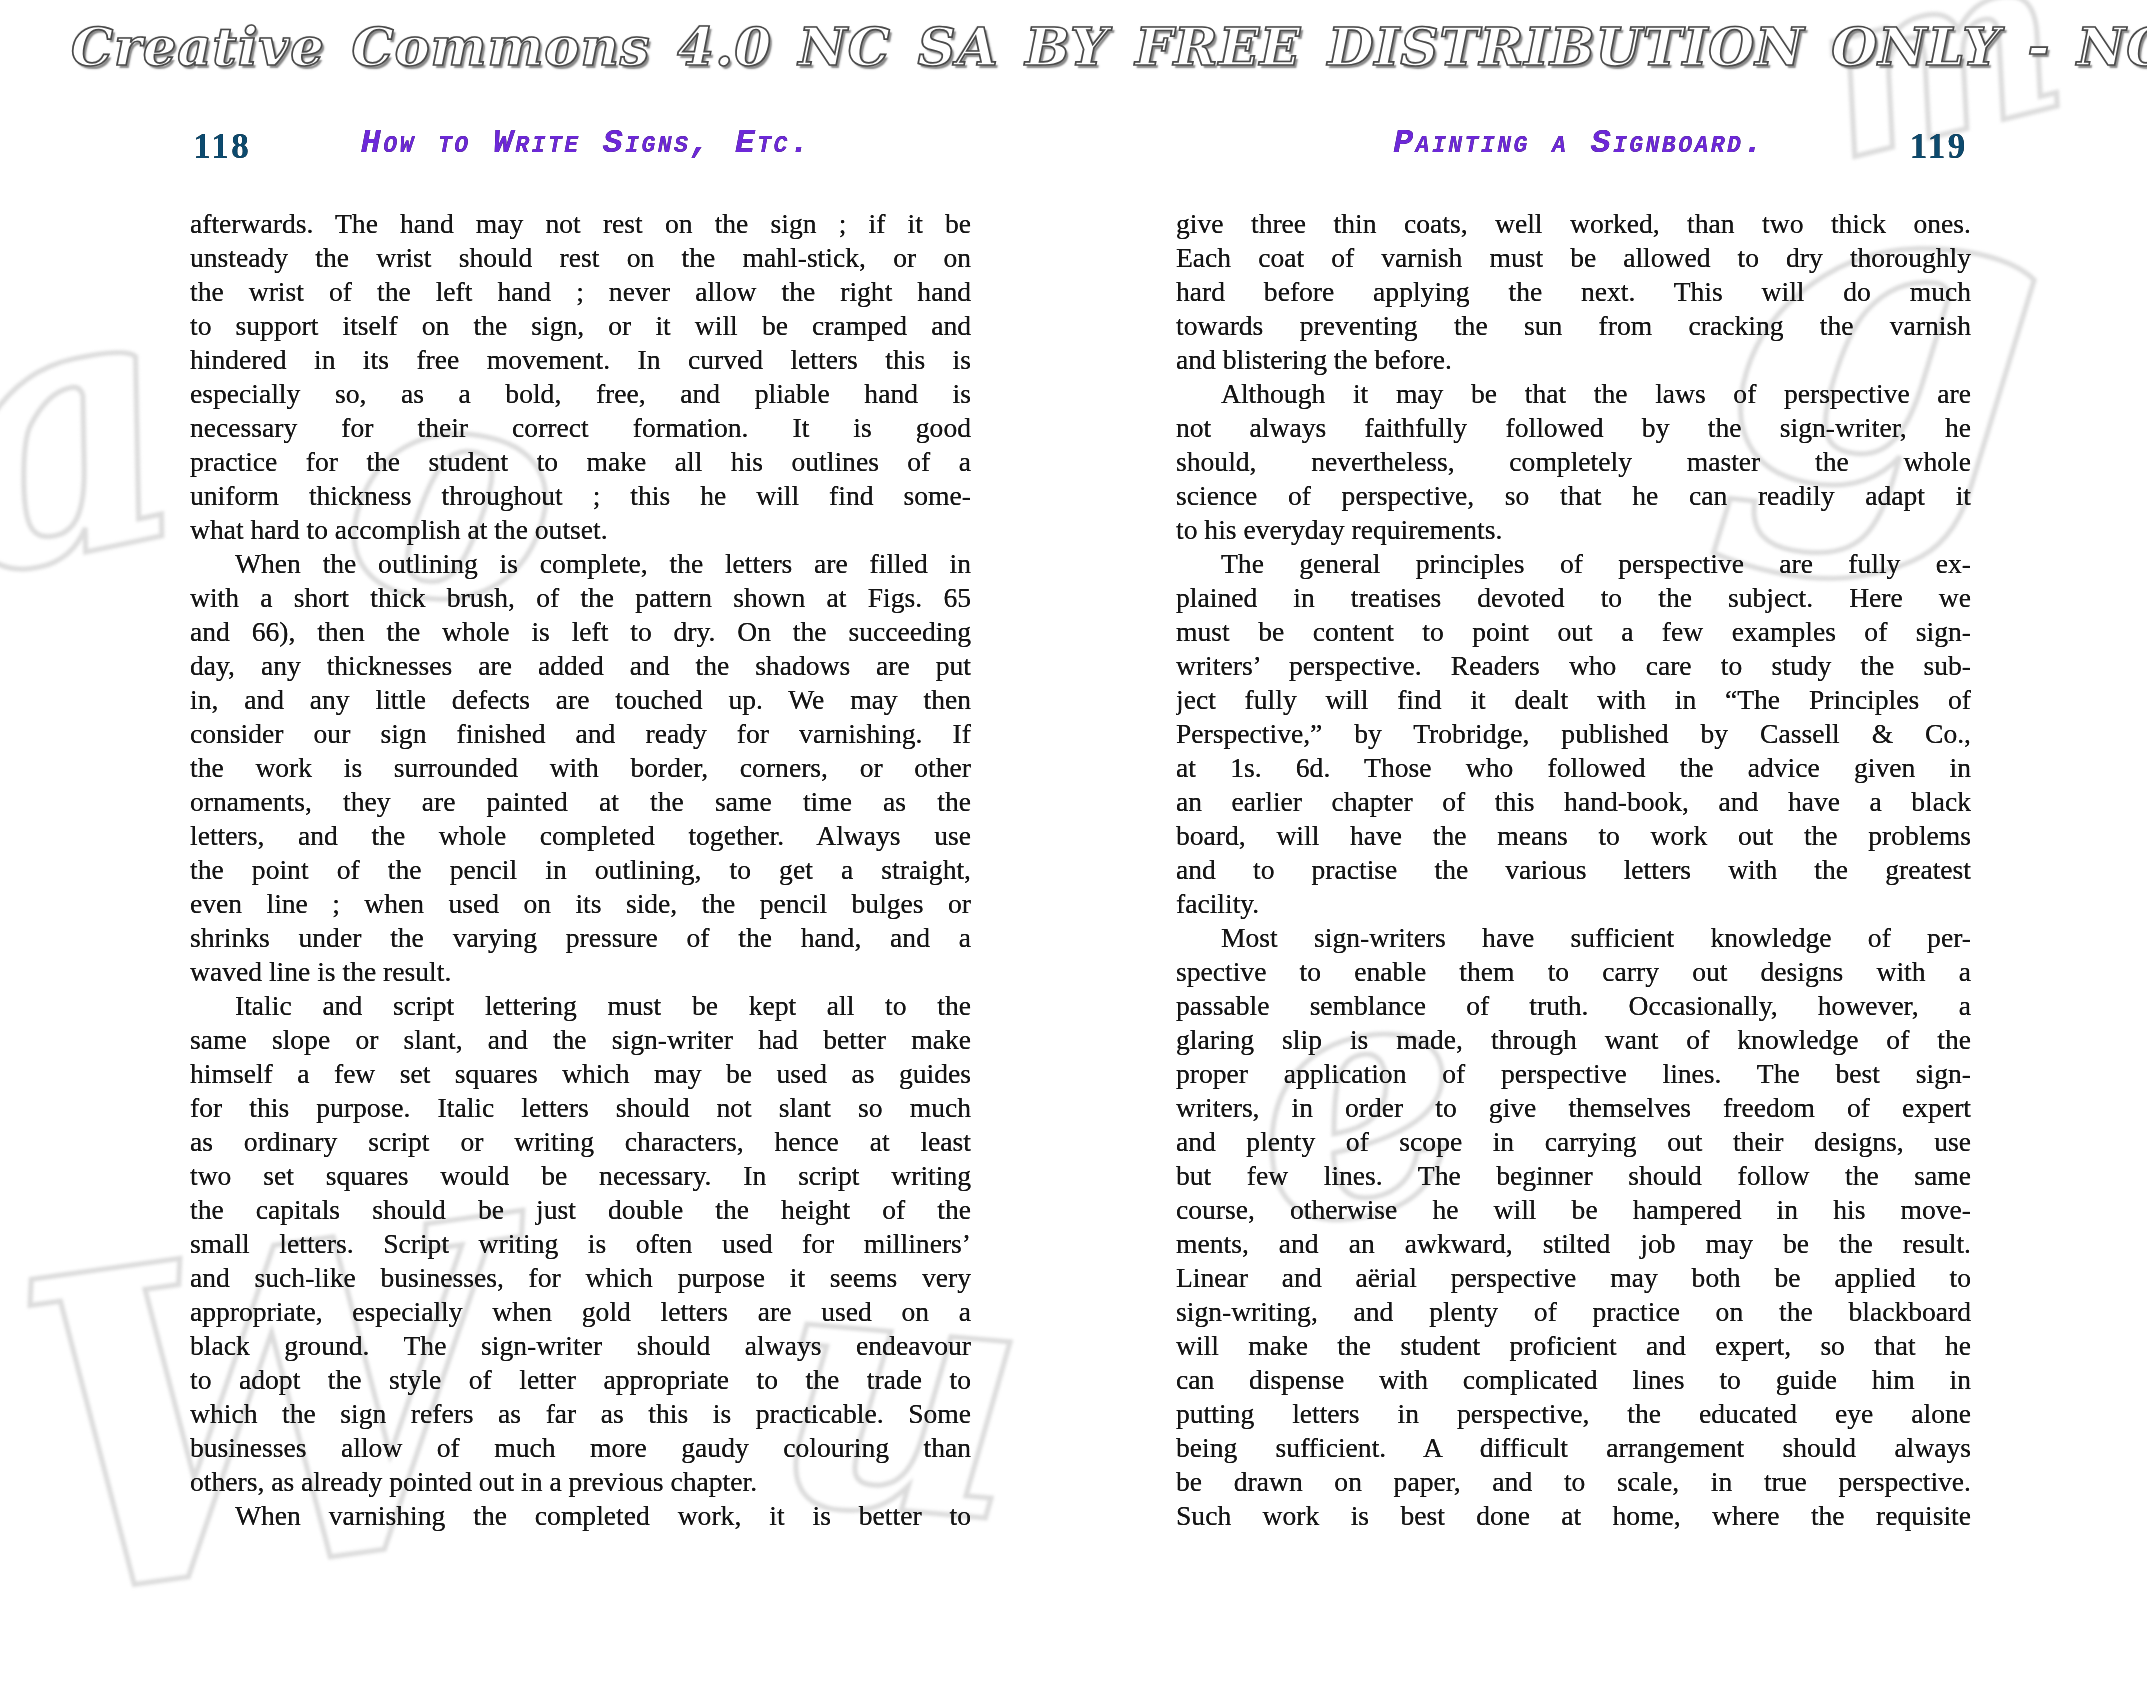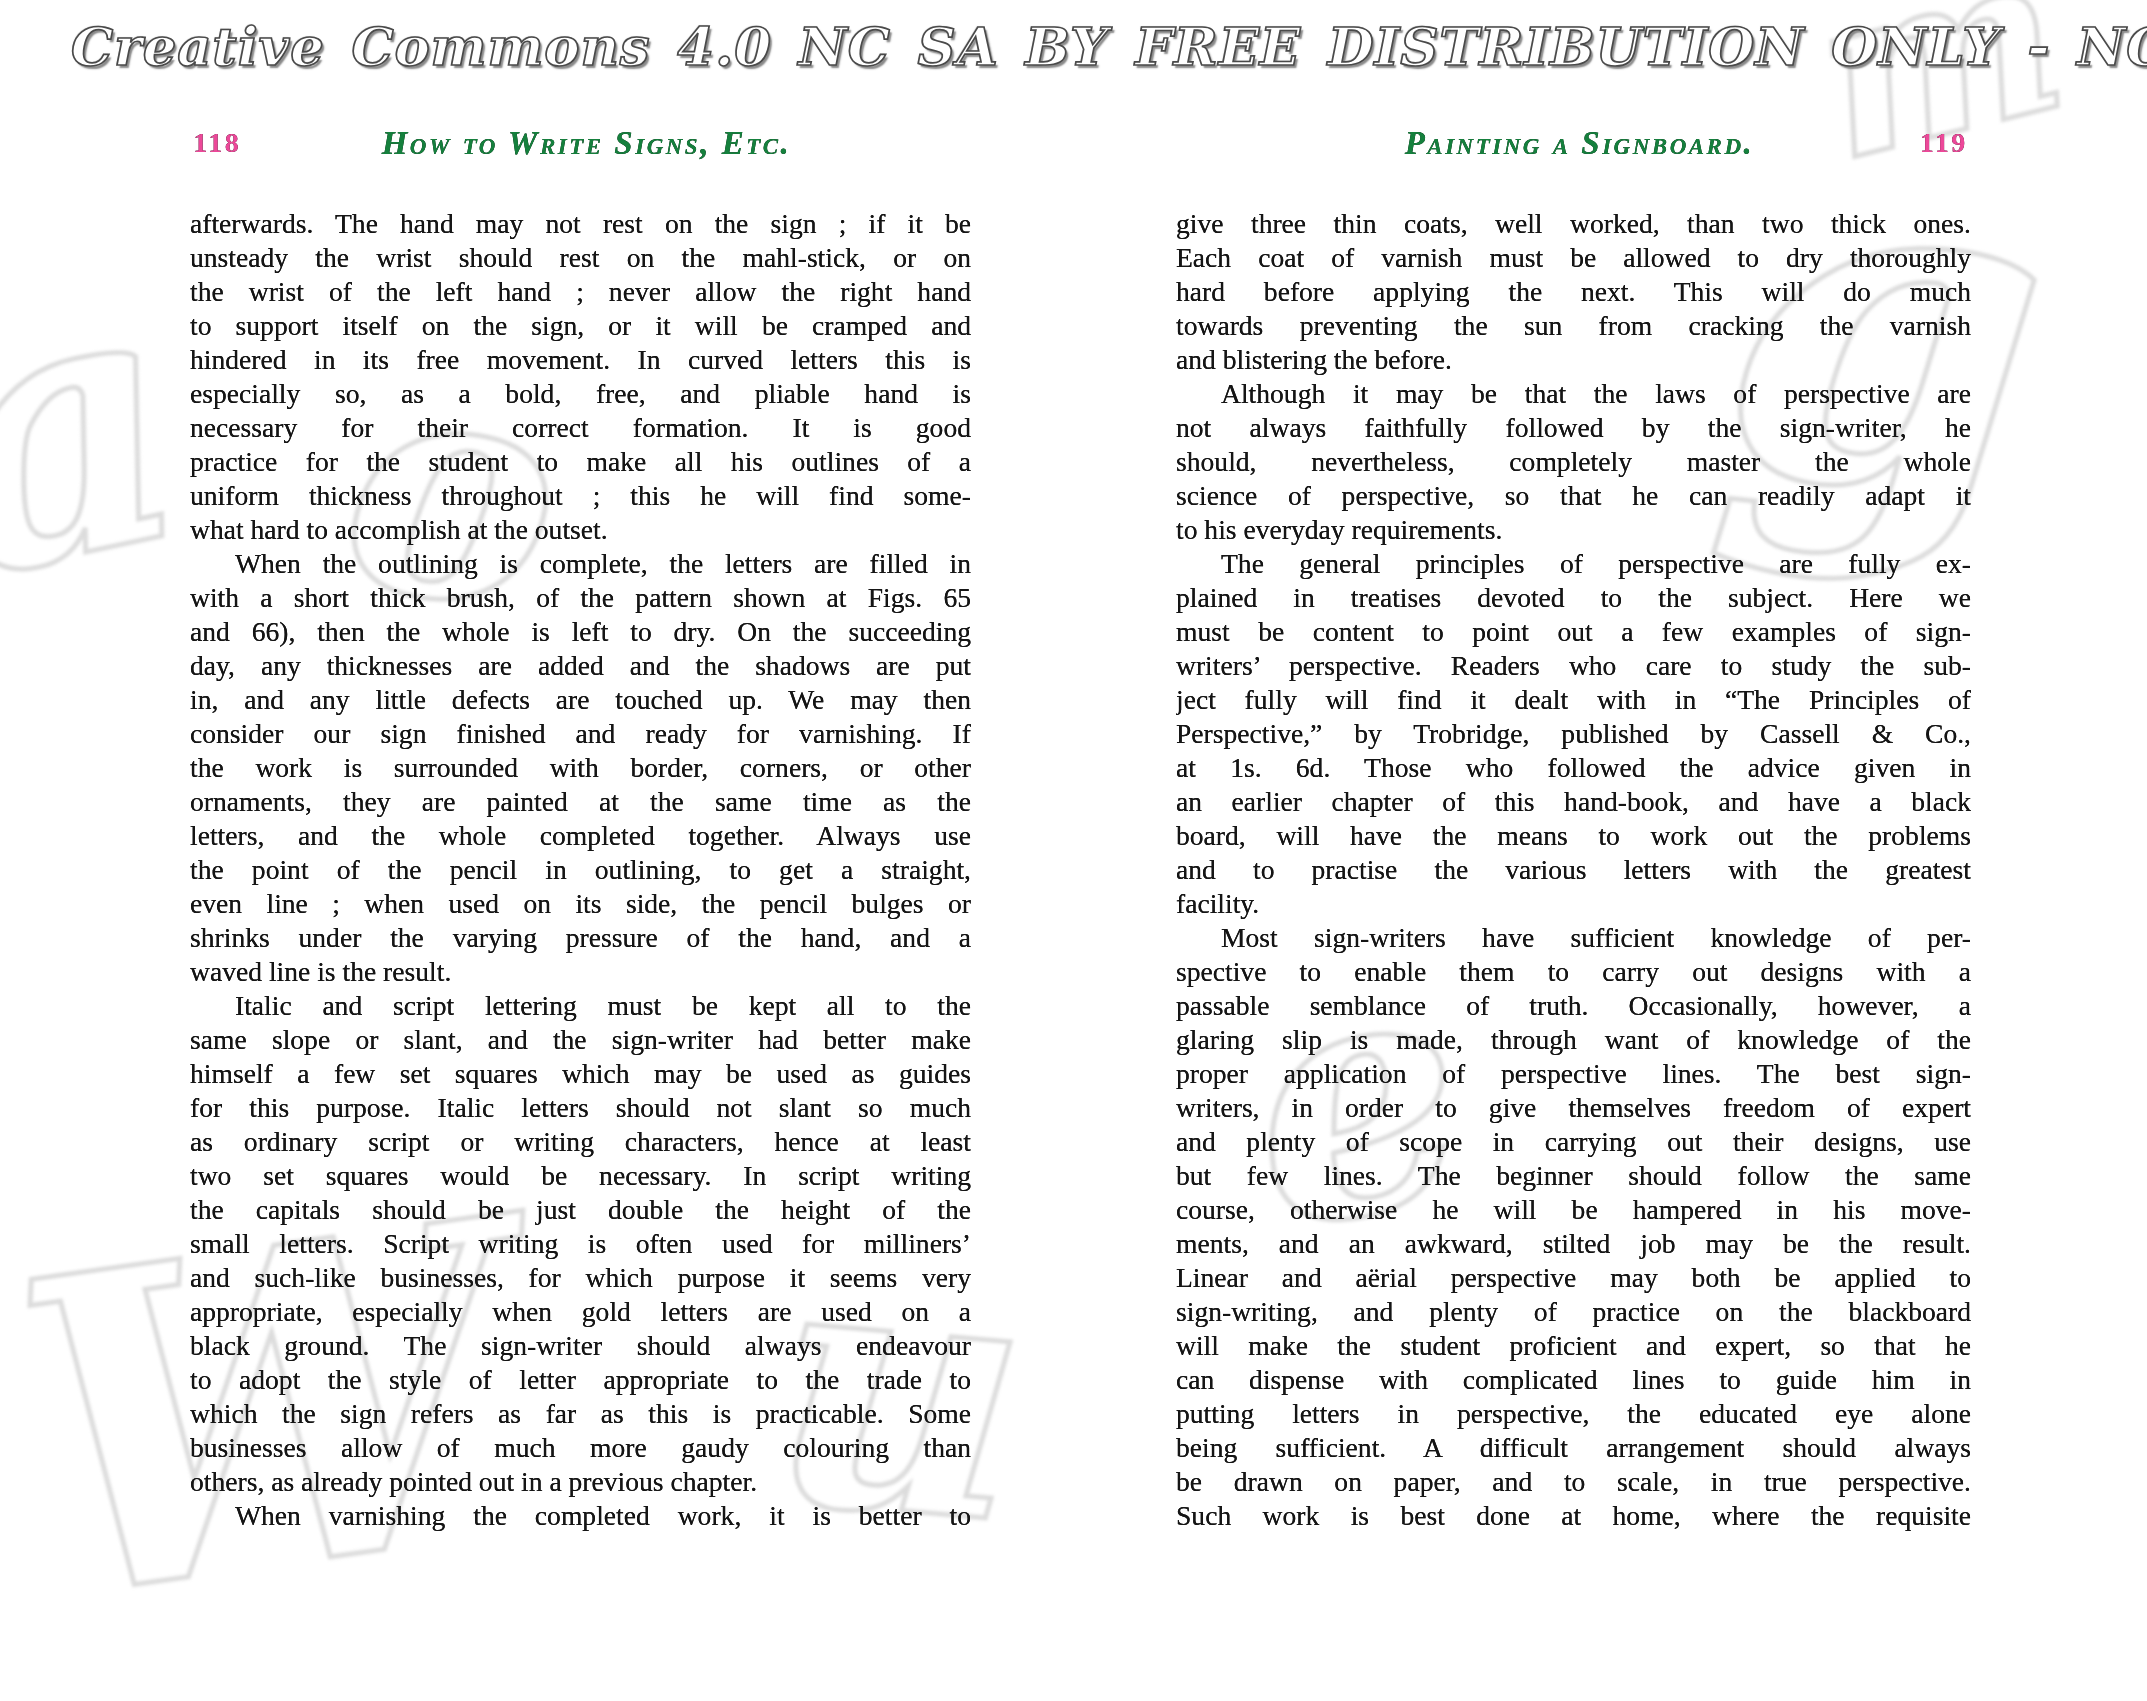--- a/index.html
+++ b/index.html
@@ -33,26 +33,27 @@
   .g6{left:776px;top:1219px;font-size:342px;transform:rotate(5deg);}
   .g7{left:1820px;top:-58px;font-size:225px;transform:rotate(-14deg);}
 
   
   .head-row{position:absolute;top:125px;z-index:2;height:47px;}
   .head-left{left:190px;width:781px;}
   .head-right{left:1176px;width:795px;}
   .running-head{
     position:absolute;left:12px;right:0;text-align:center;
     font-style:italic;font-variant:small-caps;font-weight:700;
-    font-size:33px;letter-spacing:2.5px;color:#15803d;
+    font-size:33px;letter-spacing:2.5px;color:#6d28d9;
     text-shadow:0 0 0.5px #000;
+    font-family:Liberation Mono, monospace;
   }
   .page-num{
-    position:absolute;top:1.7px;font-weight:700;font-size:28px;letter-spacing:2.5px;
-    color:#ec4899;text-shadow:0 0 0.5px #000;
+    position:absolute;top:1.7px;font-weight:700;font-size:35px;letter-spacing:2.5px;
+    color:#0c4a6e;text-shadow:0 0 0.5px #000;
   }
   .pn-left{left:3.3px;}
   .pn-right{right:3.3px;margin-left:28px;}
 
   
   .col{position:absolute;top:207px;z-index:2;}
   .col-left{left:190px;width:781px;}
   .col-right{left:1176px;width:795px;}
   .line{
     font-size:27.6px;line-height:34px;height:34px;overflow:hidden;

